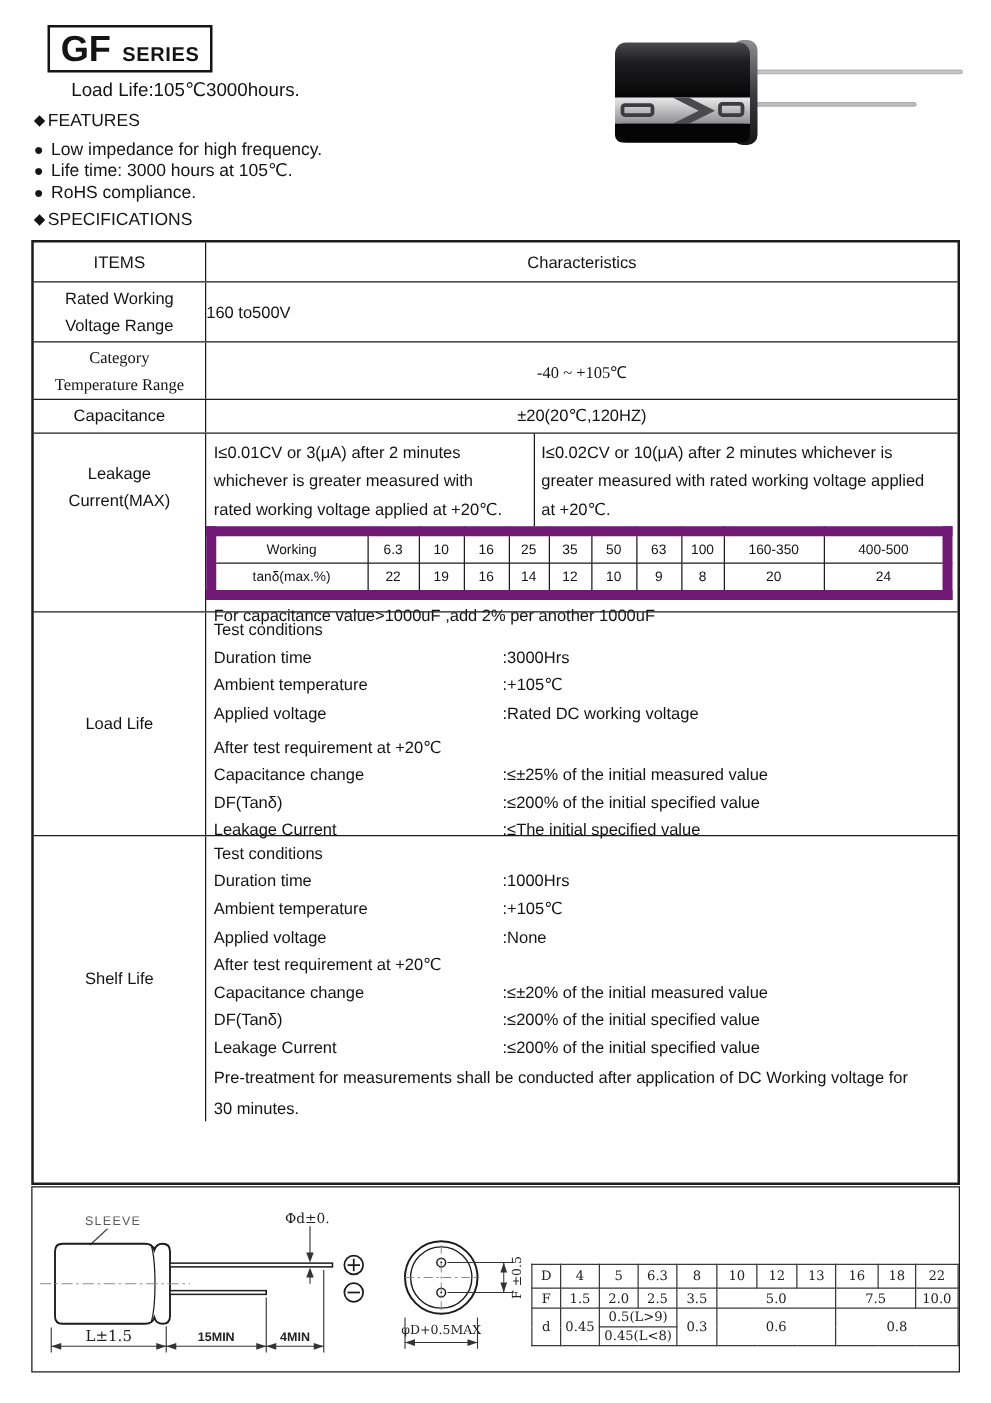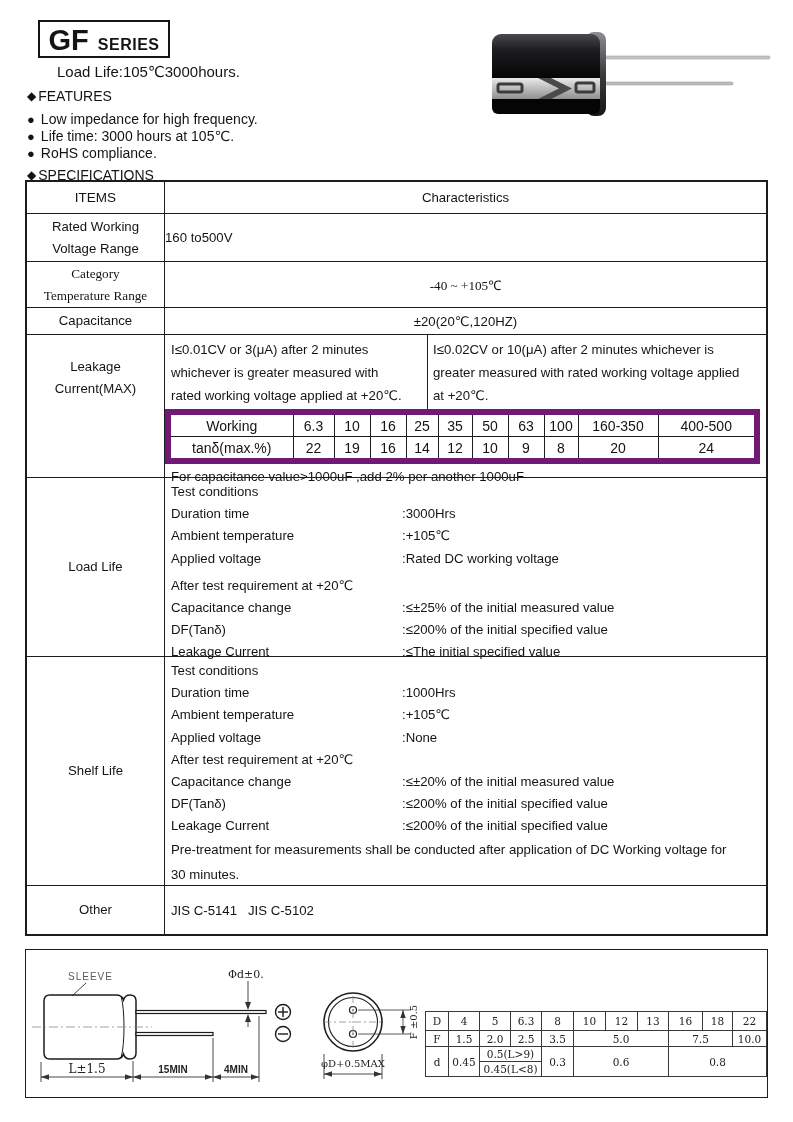--- a/index.html
+++ b/index.html
@@ -15,21 +15,21 @@
   .subtitle{position:absolute;left:57px;top:63px;font-size:15px;}
   .sec-heading{position:absolute;left:27px;font-size:14px;display:flex;align-items:center;}
   .sec-heading .diamond{font-size:12px;margin-right:2px;}
   .feature-line{position:absolute;left:27px;font-size:14px;display:flex;align-items:center;}
   .feature-line .bullet{font-size:13px;margin-right:6px;}
 
   
   .photo{position:absolute;left:488px;top:22px;width:300px;height:95px;}
 
   
-  .spec-table{position:absolute;left:25px;top:180px;width:743px;height:756px;
+  .spec-table{position:absolute;left:25px;top:192px;width:743px;height:756px;
               border:2px solid #1c1c1c;box-sizing:border-box;font-size:13.2px;
               display:flex;flex-direction:column;}
   .t-row{display:flex;box-sizing:border-box;flex:0 0 auto;}
   .t-row + .t-row{border-top:1.5px solid #1c1c1c;}
   .label-cell{flex:0 0 138px;width:138px;border-right:1.5px solid #1c1c1c;box-sizing:border-box;
               display:flex;align-items:center;justify-content:center;text-align:center;
               white-space:pre-line;line-height:22px;}
   .content{flex:1;box-sizing:border-box;min-width:0;}
   .c-center{display:flex;align-items:center;justify-content:center;}
 
@@ -43,21 +43,21 @@
   .row-category{height:46px;font-family:Liberation Serif, serif;}
   .row-capacitance{height:27px;}
 
   .row-leakage{height:143px;}
   .row-leakage .label-cell{align-items:flex-start;padding-top:21px;}
   .leak-top{display:flex;height:74px;box-sizing:border-box;}
   .leak-left{flex:0 0 263px;border-right:1.5px solid #1c1c1c;box-sizing:border-box;
              padding:3px 0 0 6px;line-height:23px;}
   .leak-right{flex:1;padding:3px 0 0 5px;line-height:23px;}
   table.tan-table{border-collapse:collapse;table-layout:fixed;width:589px;
-                  border:6px solid #701a75;font-size:14px;}
+                  border:8px solid #701a75;font-size:11px;}
   table.tan-table td{border:1.5px solid #1c1c1c;text-align:center;height:21px;padding:0;}
   .leak-note{padding:2px 0 0 6px;line-height:22px;}
 
   .row-loadlife{height:179px;}
   .row-shelflife{height:229px;}
   .life{padding-top:3px;}
   .life-line{display:flex;padding-left:6px;line-height:22.2px;}
   .life-line .k{flex:0 0 231px;width:231px;}
   .life-line.full .k{flex:1;width:auto;}
   .life-line .v{flex:1;}
@@ -302,24 +302,20 @@
           </div>
         <div class="life-line full" style="margin-top:1px;">
             <span class="k">Pre-treatment for measurements shall be conducted after application of DC Working voltage for</span>
           </div>
         <div class="life-line full" style="margin-top:3px;">
             <span class="k">30 minutes.</span>
           </div>
       </div>
     </div>
 
-    <div class="t-row row-other">
-      <div class="label-cell">Other</div>
-      <div class="content">JIS C-5141   JIS C-5102</div>
-    </div>
   </div>
 
   <div class="drawing-box">
     <svg width="740" height="146" viewBox="0 0 740 146">
 
       <text x="42" y="30" font-family="Liberation Sans, sans-serif" font-size="10" letter-spacing="1" fill="#5a5a5a">SLEEVE</text>
       <line x1="60" y1="33" x2="46" y2="46" stroke="#444" stroke-width="1"></line>
 
       <g stroke="#1c1c1c" fill="none" stroke-width="1.5">
         <path d="M 24 45 L 90 45 Q 96 45 97.5 50 Q 99 45 104 45 Q 110 45 110 51 L 110 103 Q 110 109 104 109 Q 99 109 97.5 104 Q 96 109 90 109 L 24 109 Q 18 109 18 103 L 18 51 Q 18 45 24 45 Z"></path>

